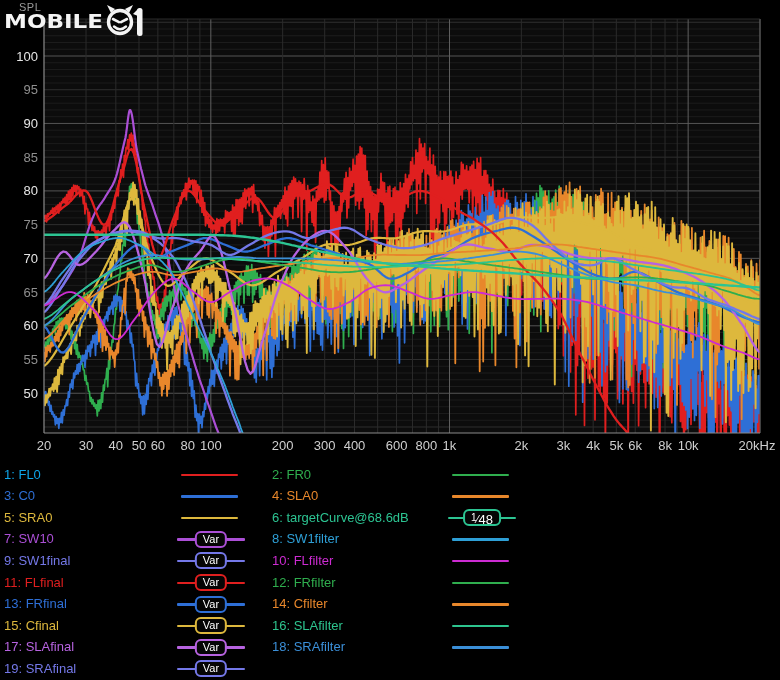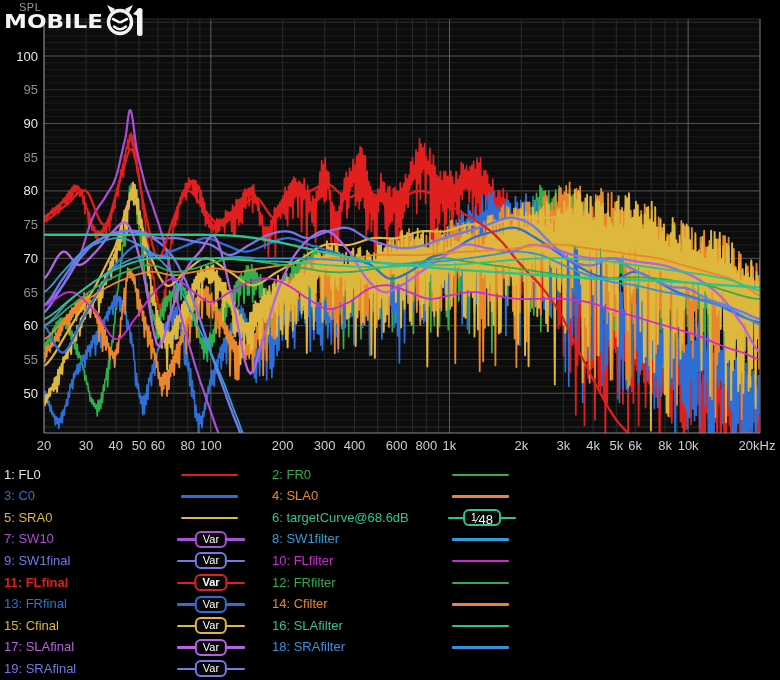--- a/index.html
+++ b/index.html
@@ -186,21 +186,21 @@
       <path d="M125,16 l-6,3.2" stroke="#f4f4f4" stroke-width="2.6" stroke-linecap="round"></path>
       <path d="M112,23.5 q6,5.5 12,0" stroke="#f4f4f4" stroke-width="2.4" fill="none" stroke-linecap="round"></path>
     </g>
     <g>
       <polygon points="136,6 131,11 136,13" fill="#f4f4f4"></polygon>
       <rect x="135" y="5" width="5.5" height="28" rx="2.5" fill="#f4f4f4"></rect>
     </g>
   </svg>
   <div class="legend" id="legend">
       <div class="lg-row" style="top: 465.5px; left: 0px; width: 780px;">
-        <span class="lg-label" style="left: 4px; color: #e5e5e5;">1: FL0</span>
+        <span class="lg-label" style="left: 4px; color: #0ea5e9;">1: FL0</span>
         <span class="lg-swatch" style="left: 181px; width: 57px;">
           <span class="lg-line" style="background: rgb(224, 31, 31);"></span>
         </span>
       </div>
       <div class="lg-row" style="top: 487.1px; left: 0px; width: 780px;">
         <span class="lg-label" style="left: 4px; color: rgb(46, 111, 214);">3: C0</span>
         <span class="lg-swatch" style="left: 181px; width: 57px;">
           <span class="lg-line" style="background: rgb(46, 111, 214);"></span>
         </span>
       </div>
@@ -217,21 +217,21 @@
           <span class="lg-badge" style="border-color: rgb(171, 79, 214);">Var</span>
         </span>
       </div>
       <div class="lg-row" style="top: 551.9px; left: 0px; width: 780px;">
         <span class="lg-label" style="left: 4px; color: rgb(116, 120, 232);">9: SW1final</span>
         <span class="lg-swatch" style="left: 177px; width: 68px;">
           <span class="lg-line" style="background: rgb(116, 120, 232);"></span>
           <span class="lg-badge" style="border-color: rgb(116, 120, 232);">Var</span>
         </span>
       </div>
-      <div class="lg-row" style="top: 573.5px; left: 0px; width: 616px; font-weight: bold;">
+      <div class="lg-row" style="top: 573.5px; left: 0px; width: 616px;">
         <span class="lg-label" style="left: 4px; color: rgb(224, 31, 31);">11: FLfinal</span>
         <span class="lg-swatch" style="left: 177px; width: 68px;">
           <span class="lg-line" style="background: rgb(224, 31, 31);"></span>
           <span class="lg-badge" style="border-color: rgb(224, 31, 31);">Var</span>
         </span>
       </div>
       <div class="lg-row" style="top: 595.1px; left: 0px; width: 780px;">
         <span class="lg-label" style="left: 4px; color: rgb(46, 111, 214);">13: FRfinal</span>
         <span class="lg-swatch" style="left: 177px; width: 68px;">
           <span class="lg-line" style="background: rgb(46, 111, 214);"></span>

